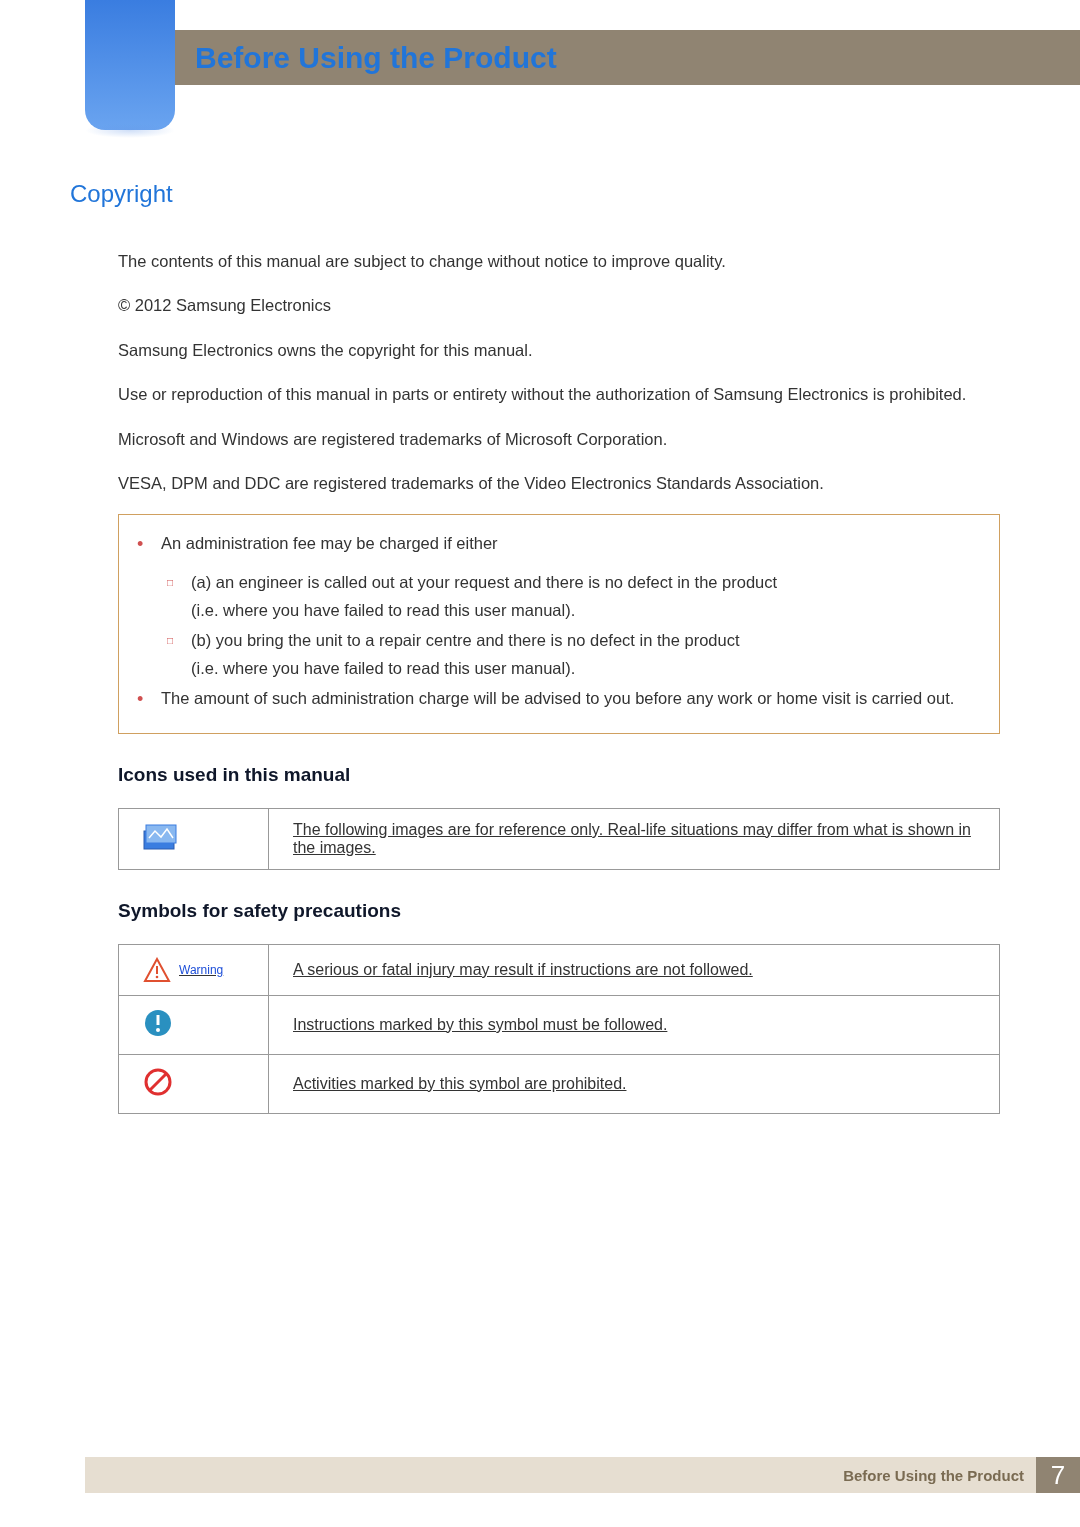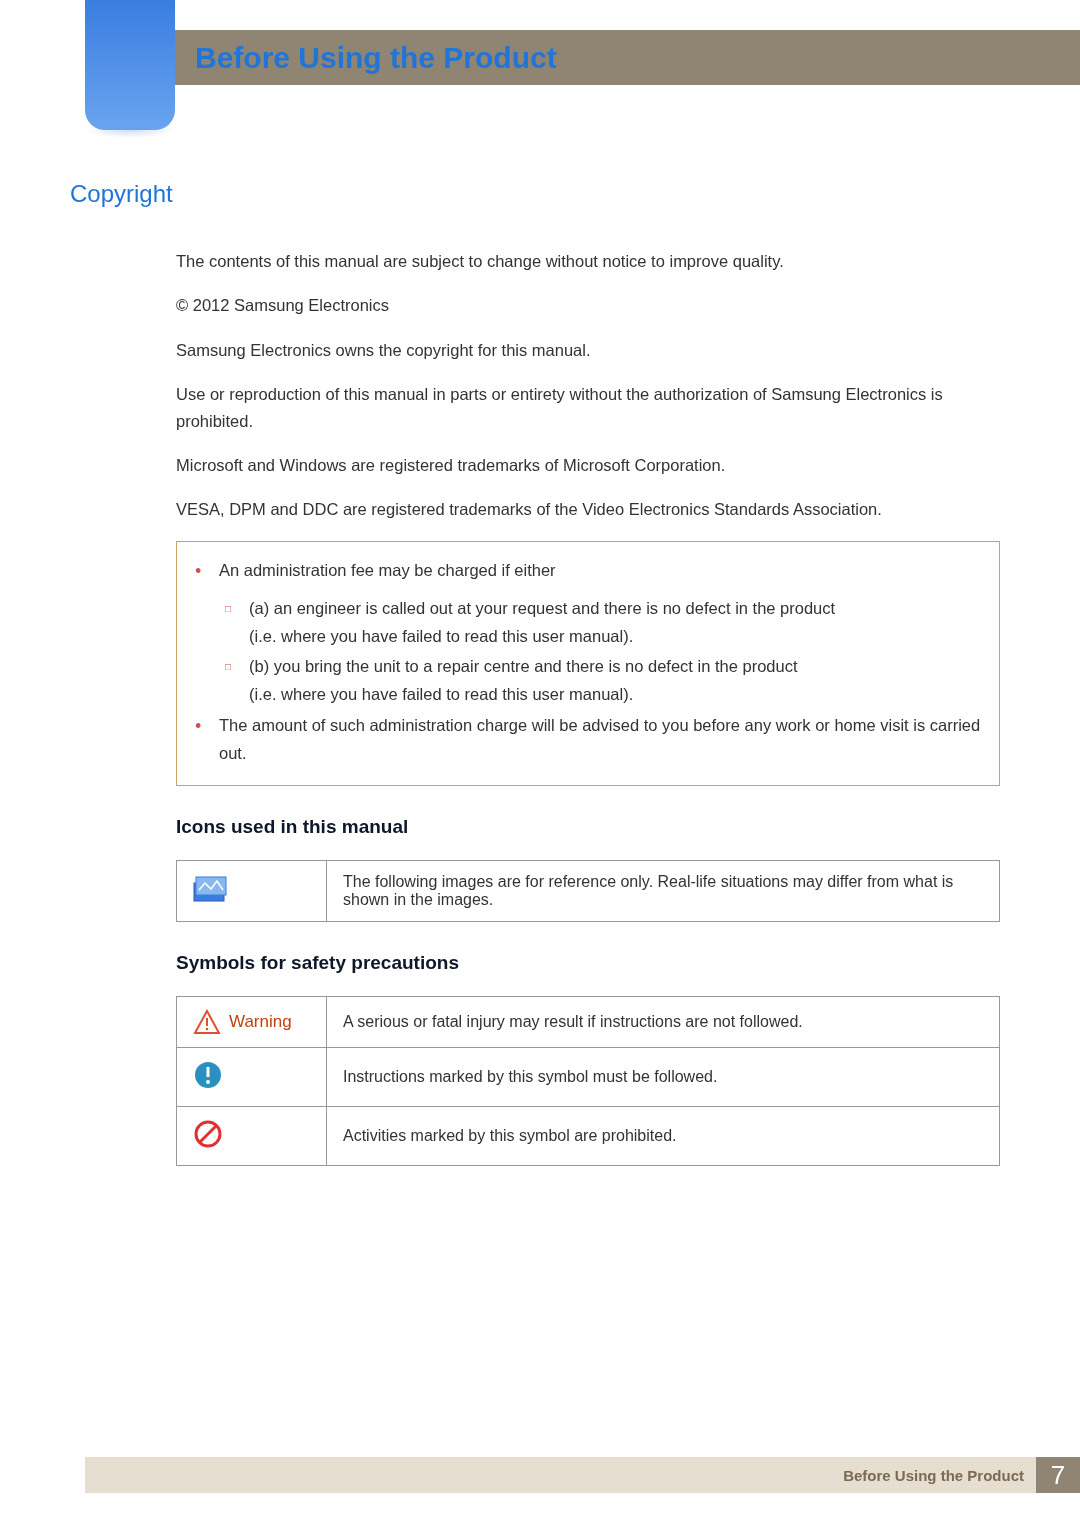--- a/index.html
+++ b/index.html
@@ -51,21 +51,21 @@
       left: 70px;
       right: 70px;
     }
     .section-title {
       color: #2175d9;
       font-size: 24px;
       font-weight: normal;
       margin-bottom: 40px;
     }
     .body-text {
-      margin-left: 106px;
+      margin-left: 48px;
       margin-right: 10px;
     }
     .body-text p {
       font-size: 16.5px;
       line-height: 1.6;
       margin-bottom: 18px;
       color: #333;
     }
     .fee-box {
       border: 1px solid #d0a060;
@@ -110,22 +110,23 @@
       margin-top: 8px;
     }
     table.icon-table {
       width: 100%;
       border-collapse: collapse;
       font-size: 16px;
       margin-bottom: 30px;
     }
     table.icon-table td {
       border: 1px solid #999;
-      padding: 12px 16px;
+      padding: 12px 24px;
       vertical-align: middle;
+      text-decoration: underline;
     }
     table.icon-table td.icon-cell {
       width: 150px;
       text-align: left;
     }
     .icon-wrap {
       display: flex;
       align-items: center;
       gap: 8px;
     }
@@ -150,21 +151,21 @@
       background: #908472;
       color: #fff;
       width: 44px;
       height: 36px;
       display: flex;
       align-items: center;
       justify-content: center;
       font-size: 26px;
       font-weight: normal;
     }
-    .warn-label { font-size: 17px; color: #c2410c; }
+    .warn-label { font-size: 12px; color: #1d4ed8; }
   </style>
 </head>
 <body>
 
 <div class="header-bar">
   <div class="header-title">Before Using the Product</div>
 </div>
 <div class="blue-tab"></div>
 
 <div class="content">

